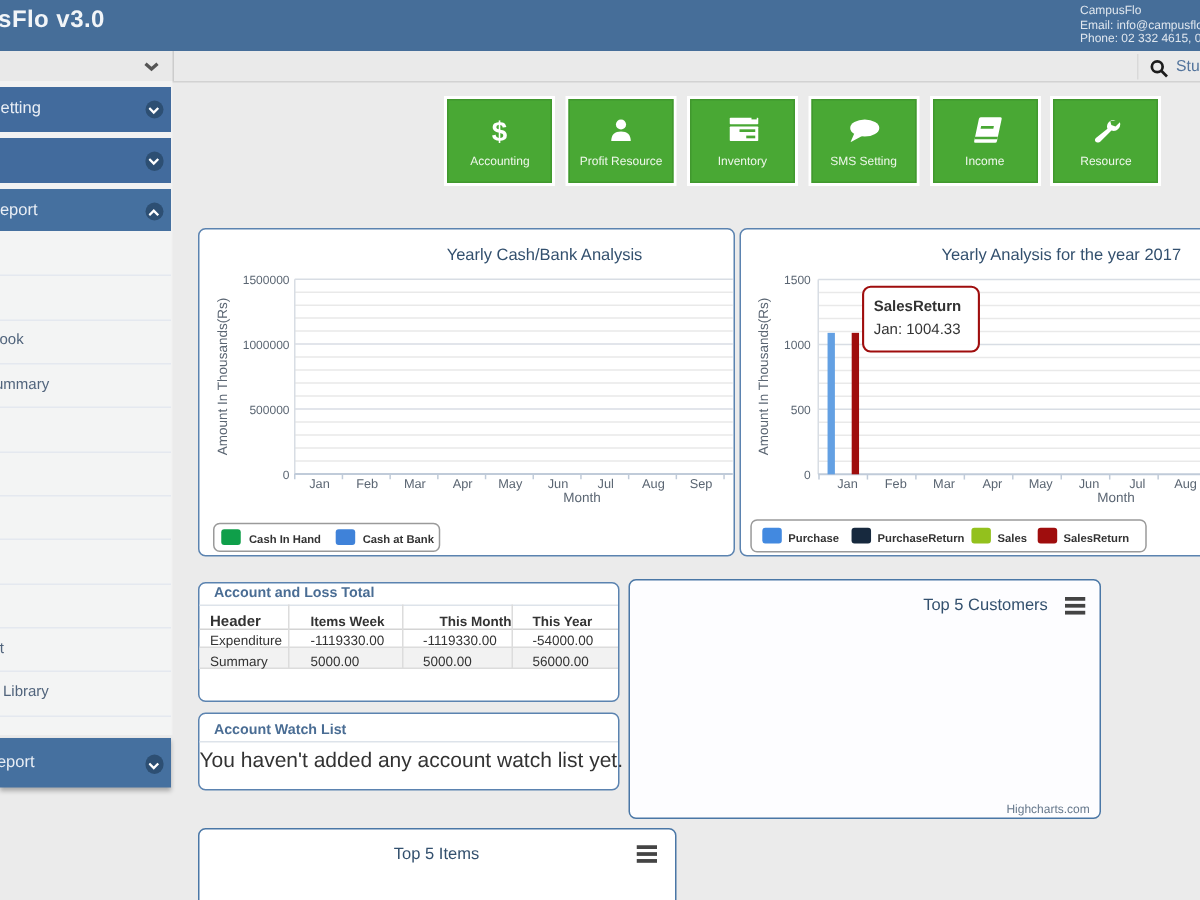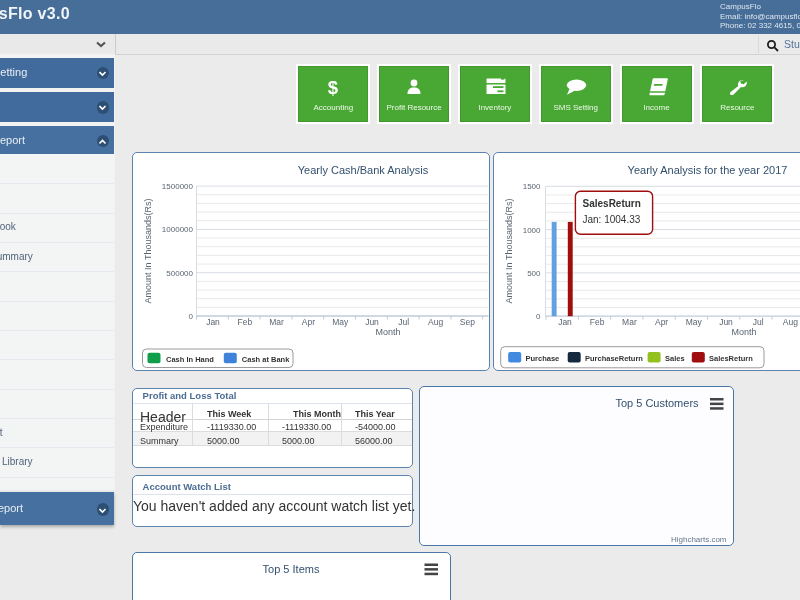--- a/index.html
+++ b/index.html
@@ -279,31 +279,31 @@
   <rect x="710" y="398.0" width="13.5" height="2.5" fill="#444"></rect>
   <rect x="710" y="402.6" width="13.5" height="2.5" fill="#444"></rect>
   <rect x="710" y="407.2" width="13.5" height="2.5" fill="#444"></rect>
   <text x="726.5" y="542" font-size="8" fill="#66788c" text-anchor="end">Highcharts.com</text>
   <text x="291" y="572.5" font-size="11" fill="#33506e" text-anchor="middle">Top 5 Items</text>
   <rect x="424.5" y="563.5" width="13.5" height="2.5" fill="#444"></rect>
   <rect x="424.5" y="568.1" width="13.5" height="2.5" fill="#444"></rect>
   <rect x="424.5" y="572.7" width="13.5" height="2.5" fill="#444"></rect>
   </svg>
 
-  <div class="abs ptitle" style="left:142.6px;top:390px">Profit and Loss Total</div>
+  <div class="abs ptitle" style="left:142.6px;top:390px">Account and Loss Total</div>
   <div class="abs" style="left:133.1px;top:402.5px;width:278.8px;height:1px;background:#dde3ea"></div>
   <div class="abs" style="left:133.1px;top:431.7px;width:278.8px;height:14.2px;background:#f2f2f2"></div>
   <div class="abs" style="left:133.1px;top:418.6px;width:278.8px;height:1.6px;background:#d4d4d4"></div>
   <div class="abs" style="left:133.1px;top:431.2px;width:278.8px;height:1px;background:#dcdcdc"></div>
   <div class="abs" style="left:133.1px;top:445.4px;width:278.8px;height:1px;background:#dcdcdc"></div>
   <div class="abs" style="left:192px;top:403px;width:1px;height:43px;background:#dcdcdc"></div>
   <div class="abs" style="left:267.5px;top:403px;width:1px;height:43px;background:#dcdcdc"></div>
   <div class="abs" style="left:340.5px;top:403px;width:1px;height:43px;background:#dcdcdc"></div>
-  <div class="abs" style="left:140px;top:408.5px;font-size:14px;font-weight:normal;color:#333">Header</div>
-  <div class="abs" style="left:207px;top:408.5px;font-size:9px;font-weight:bold;color:#333">This Week</div>
+  <div class="abs" style="left:140px;top:408.5px;font-size:10px;font-weight:bold;color:#333">Header</div>
+  <div class="abs" style="left:207px;top:408.5px;font-size:9px;font-weight:bold;color:#333">Items Week</div>
   <div class="abs" style="left:293px;top:408.5px;font-size:9px;font-weight:bold;color:#333">This Month</div>
   <div class="abs" style="left:355px;top:408.5px;font-size:9px;font-weight:bold;color:#333">This Year</div>
   <div class="abs" style="left:140px;top:422px;font-size:9px;color:#333">Expenditure</div>
   <div class="abs" style="left:207px;top:422px;font-size:9px;color:#333">-1119330.00</div>
   <div class="abs" style="left:282px;top:422px;font-size:9px;color:#333">-1119330.00</div>
   <div class="abs" style="left:355px;top:422px;font-size:9px;color:#333">-54000.00</div>
   <div class="abs" style="left:140px;top:435.8px;font-size:9px;color:#333">Summary</div>
   <div class="abs" style="left:207px;top:435.8px;font-size:9px;color:#333">5000.00</div>
   <div class="abs" style="left:282px;top:435.8px;font-size:9px;color:#333">5000.00</div>
   <div class="abs" style="left:355px;top:435.8px;font-size:9px;color:#333">56000.00</div>

